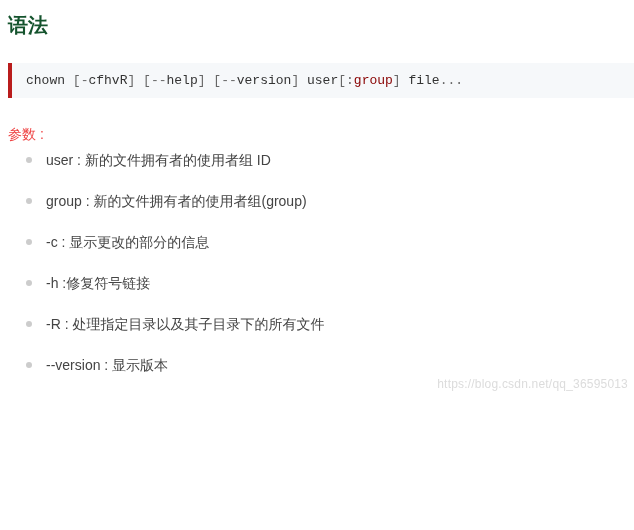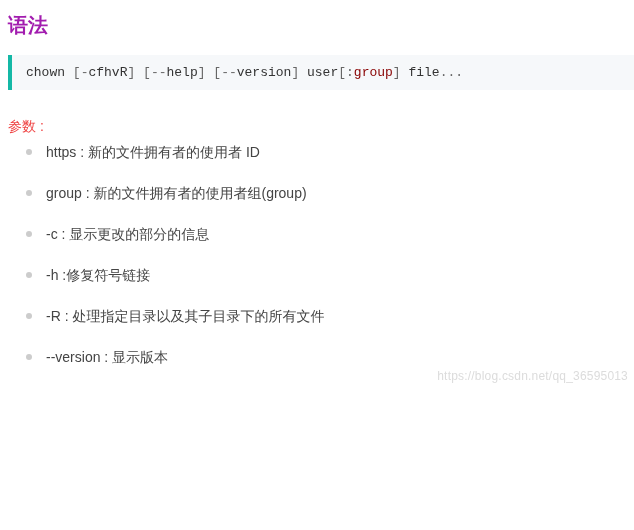--- a/index.html
+++ b/index.html
@@ -11,27 +11,27 @@
       font-family: -apple-system, BlinkMacSystemFont, "Segoe UI", "PingFang SC", "Hiragino Sans GB", "Microsoft YaHei", sans-serif;
       background: #ffffff;
       padding: 8px 0 8px 8px;
       width: 634px;
       color: #333;
       position: relative;
     }
     h2.section-heading {
       font-size: 20px;
       font-weight: 700;
-      color: #a21caf;
-      margin-bottom: 16px;
+      color: #14532d;
+      margin-bottom: 24px;
       margin-top: 4px;
     }
     .code-block {
       background: #f6f8fa;
-      border-left: 4px solid #14b8a6;
+      border-left: 4px solid #b91c1c;
       padding: 10px 14px;
       margin-bottom: 28px;
       font-family: "Consolas", "Courier New", monospace;
       font-size: 13px;
       color: #333;
       white-space: pre;
       overflow-x: auto;
     }
     .code-block .pun { color: #666; }
     .code-block .ident { color: #333; }
@@ -76,21 +76,21 @@
 </head>
 <body>
 
 <h2 class="section-heading">语法</h2>
 
 <div class="code-block"><span class="ident">chown </span><span class="pun">[</span><span class="pun">-</span><span class="ident">cfhvR</span><span class="pun">]</span><span> </span><span class="pun">[</span><span class="pun">--</span><span class="ident">help</span><span class="pun">]</span><span> </span><span class="pun">[</span><span class="pun">--</span><span class="ident">version</span><span class="pun">]</span><span> </span><span class="ident">user</span><span class="pun">[:</span><span class="group">group</span><span class="pun">]</span><span> </span><span class="ident">file</span><span class="pun">...</span></div>
 
 <p class="param-label">参数 :</p>
 
 <ul class="param-list">
-  <li>https : 新的文件拥有者的使用者 ID</li>
+  <li>user : 新的文件拥有者的使用者组 ID</li>
   <li>group : 新的文件拥有者的使用者组(group)</li>
   <li>-c : 显示更改的部分的信息</li>
   <li>-h :修复符号链接</li>
   <li>-R : 处理指定目录以及其子目录下的所有文件</li>
   <li>--version : 显示版本</li>
 </ul>
 
 <div class="watermark">https://blog.csdn.net/qq_36595013</div>
 
 </body></html>

